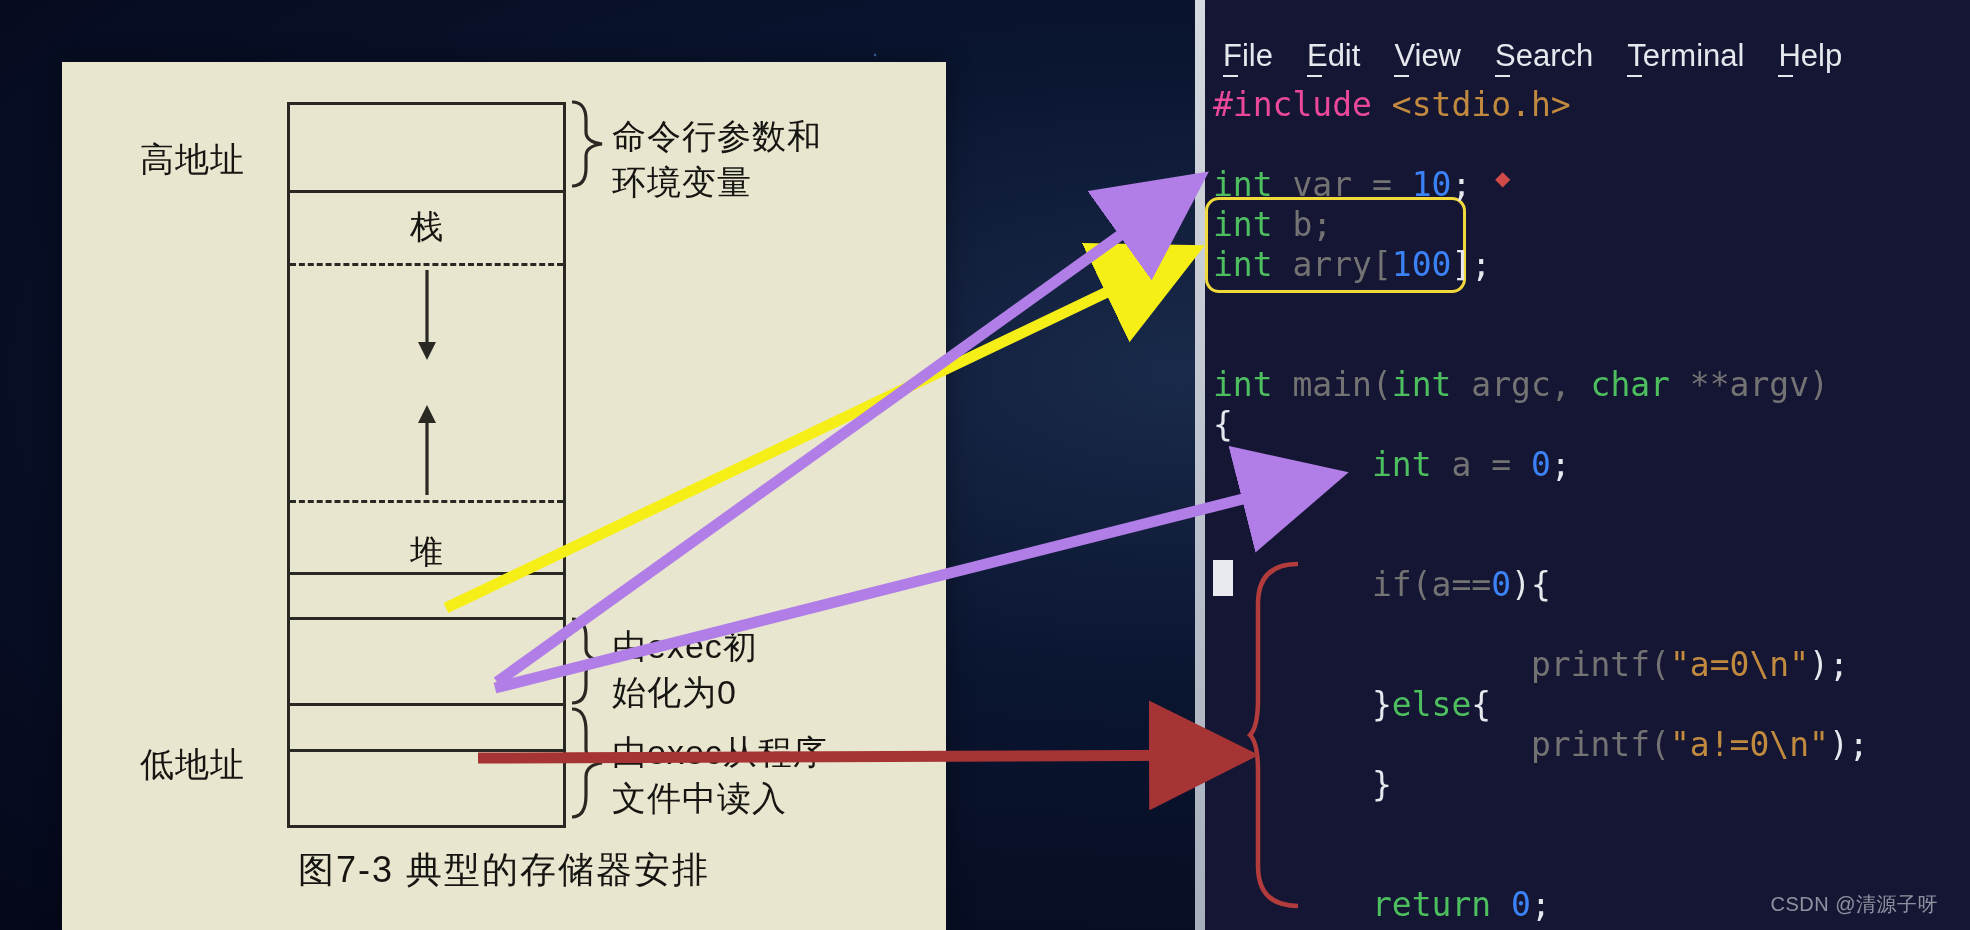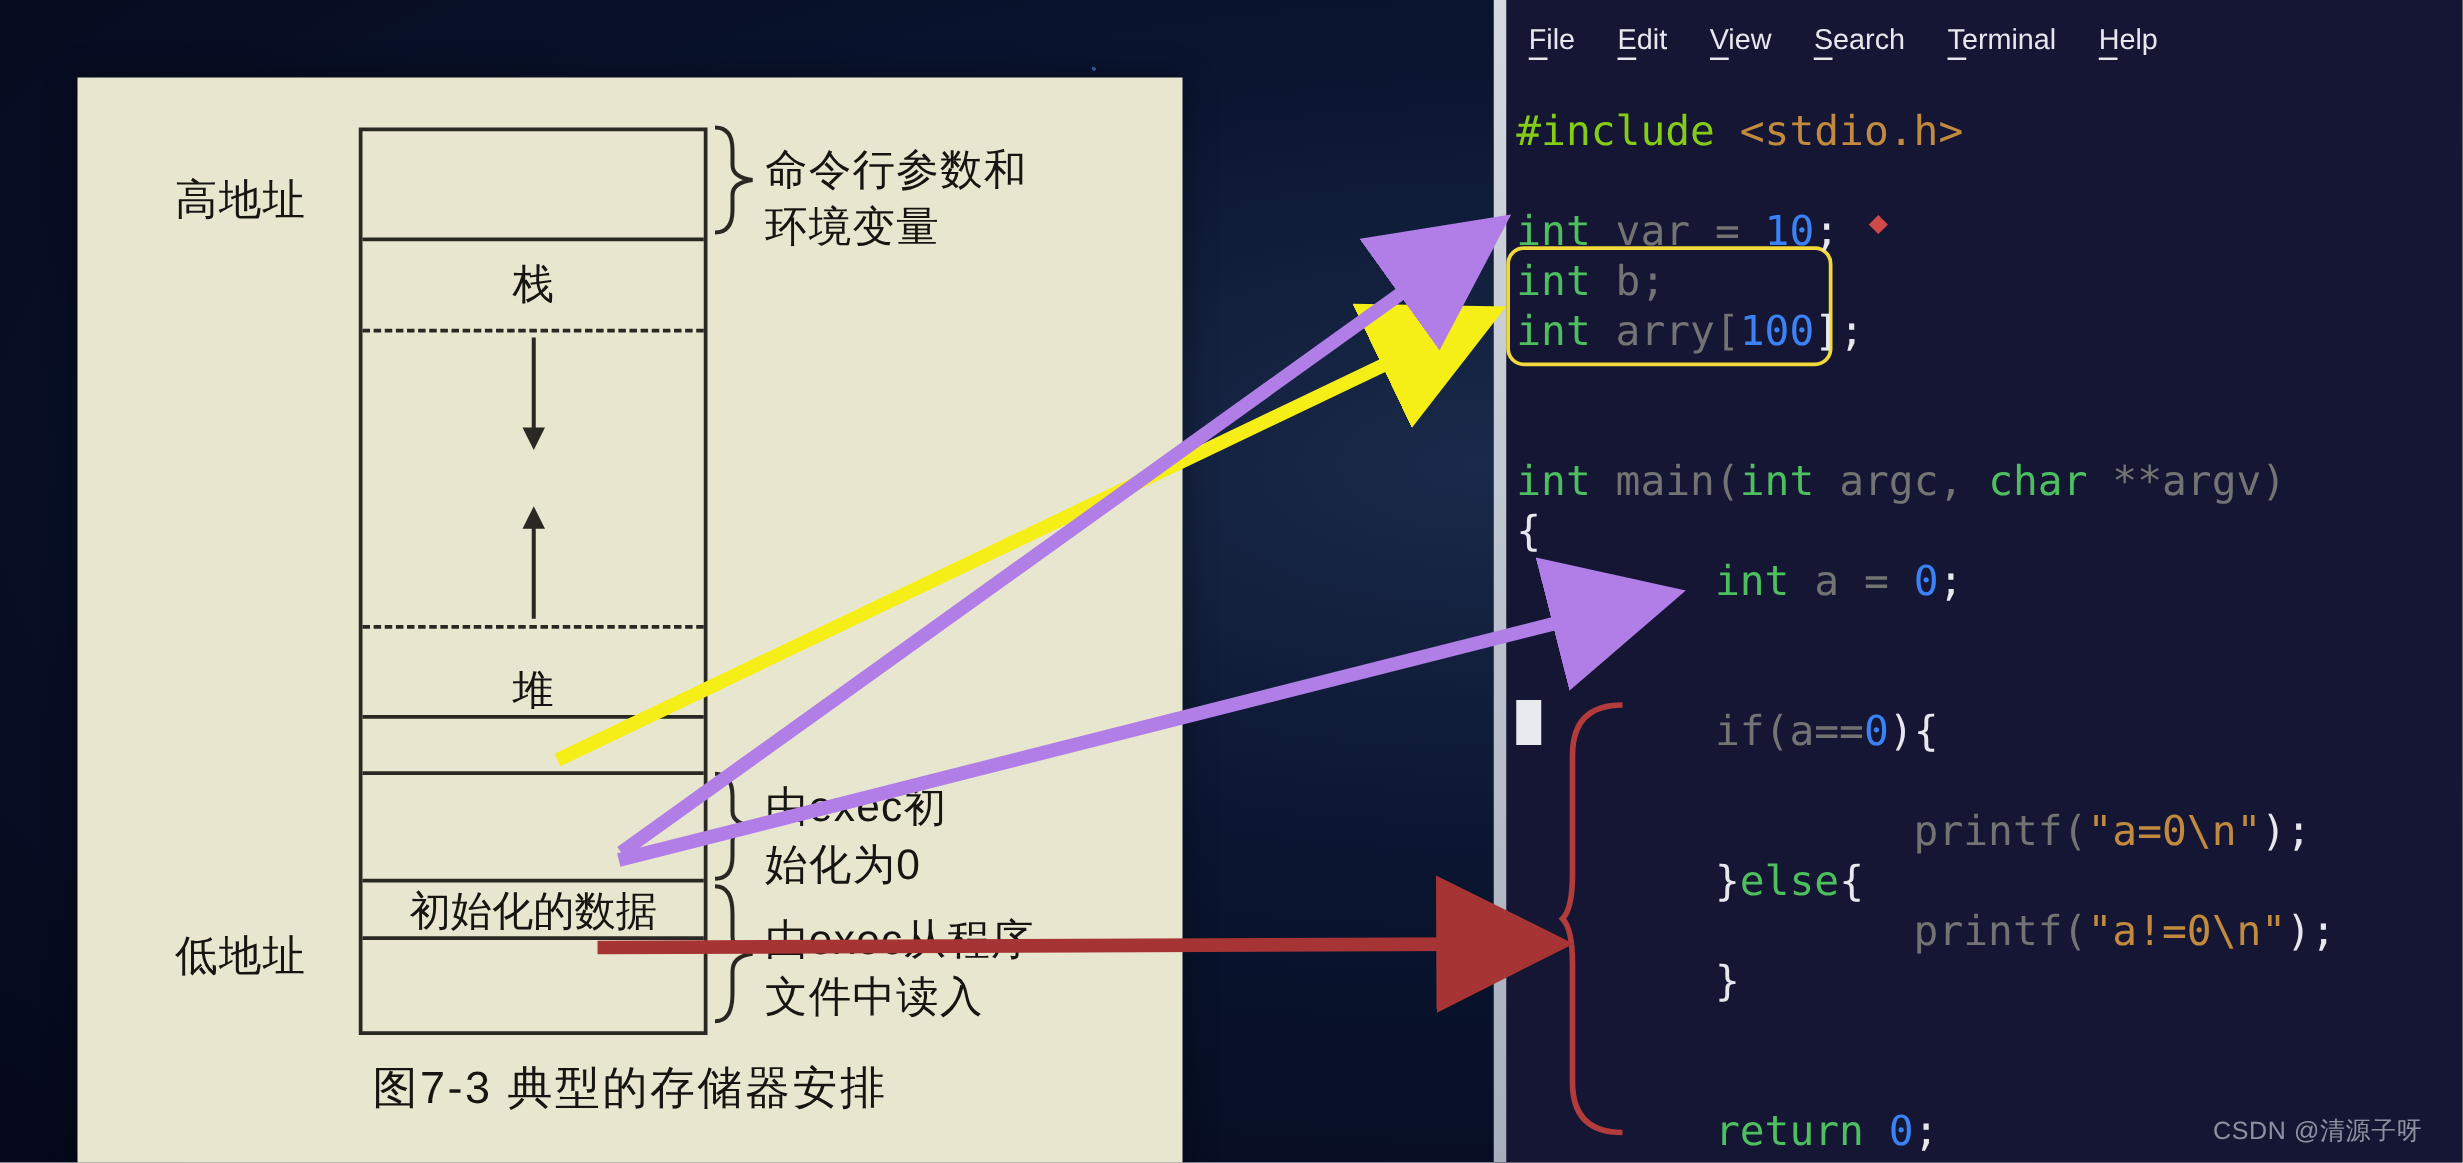--- a/index.html
+++ b/index.html
@@ -30,25 +30,25 @@
   .brace svg{width:100%;height:100%;overflow:visible}
   .brace path{fill:none;stroke:#2a2822;stroke-width:3.2}
   
   .varrow{position:absolute;left:50%;transform:translateX(-50%)}
   .varrow svg{overflow:visible}
   .varrow path{fill:none;stroke:#2a2822;stroke-width:3.2}
   .varrow .head{fill:#2a2822}
   
   .term{position:absolute;left:1195px;top:0;right:0;height:930px;background:#141633}
   .term .sep{position:absolute;left:0;top:0;bottom:0;width:10px;background:linear-gradient(#d5d9e0,#a7afbd)}
-  .menu{position:absolute;left:28px;top:18px;display:flex;gap:34px;font-size:23px;color:#e6e8ee}
+  .menu{position:absolute;left:28px;top:38px;display:flex;gap:34px;font-size:31px;color:#e6e8ee}
   .menu span{position:relative}
   .menu span::after{content:"";position:absolute;left:0;bottom:-3px;width:15px;border-bottom:2.4px solid #e6e8ee}
   .code{position:absolute;left:18px;top:85px;right:0;bottom:0;font-family:"DejaVu Sans Mono","Consolas",monospace;font-size:33px;line-height:40px;white-space:pre}
-  .c-pp{color:#84cc16}
+  .c-pp{color:#ec4899}
   .c-kw{color:#4dbf5f}
   .c-id{color:#737373}
   .c-num{color:#3b82f6}
   .c-pn{color:#e6e8ee}
   .c-str{color:#c18a3f}
   .yellowbox{position:absolute;border:3px solid #f2d93b;border-radius:14px}
   .cursor{position:absolute;width:20px;height:36px;background:#e8eaf0}
   .reddot{position:absolute;font-size:20px;color:#d04a4a}
   
   .arrows{position:absolute;inset:0;pointer-events:none}
@@ -70,21 +70,20 @@
     <div class="hr" style="top:85px"></div>
     <div class="hd" style="top:158px"></div>
     <div class="hd" style="top:395px"></div>
     <div class="hr" style="top:467px"></div>
     <div class="hr" style="top:512px"></div>
     <div class="hr" style="top:598px"></div>
     <div class="hr" style="top:644px"></div>
 
     <div class="row" style="top:95px;height:55px">栈</div>
     <div class="row" style="top:420px;height:55px">堆</div>
-    <div class="row" style="top:600px;height:48px">初始化的数据</div>
 
     <div class="varrow" style="top:165px">
       <svg width="18" height="90">
           <path d="M9 0 V78"></path>
           <polygon class="head" points="9,90 0,72 18,72"></polygon>
         </svg>
     </div>
 
     <div class="varrow" style="top:300px">
       <svg width="18" height="90">

